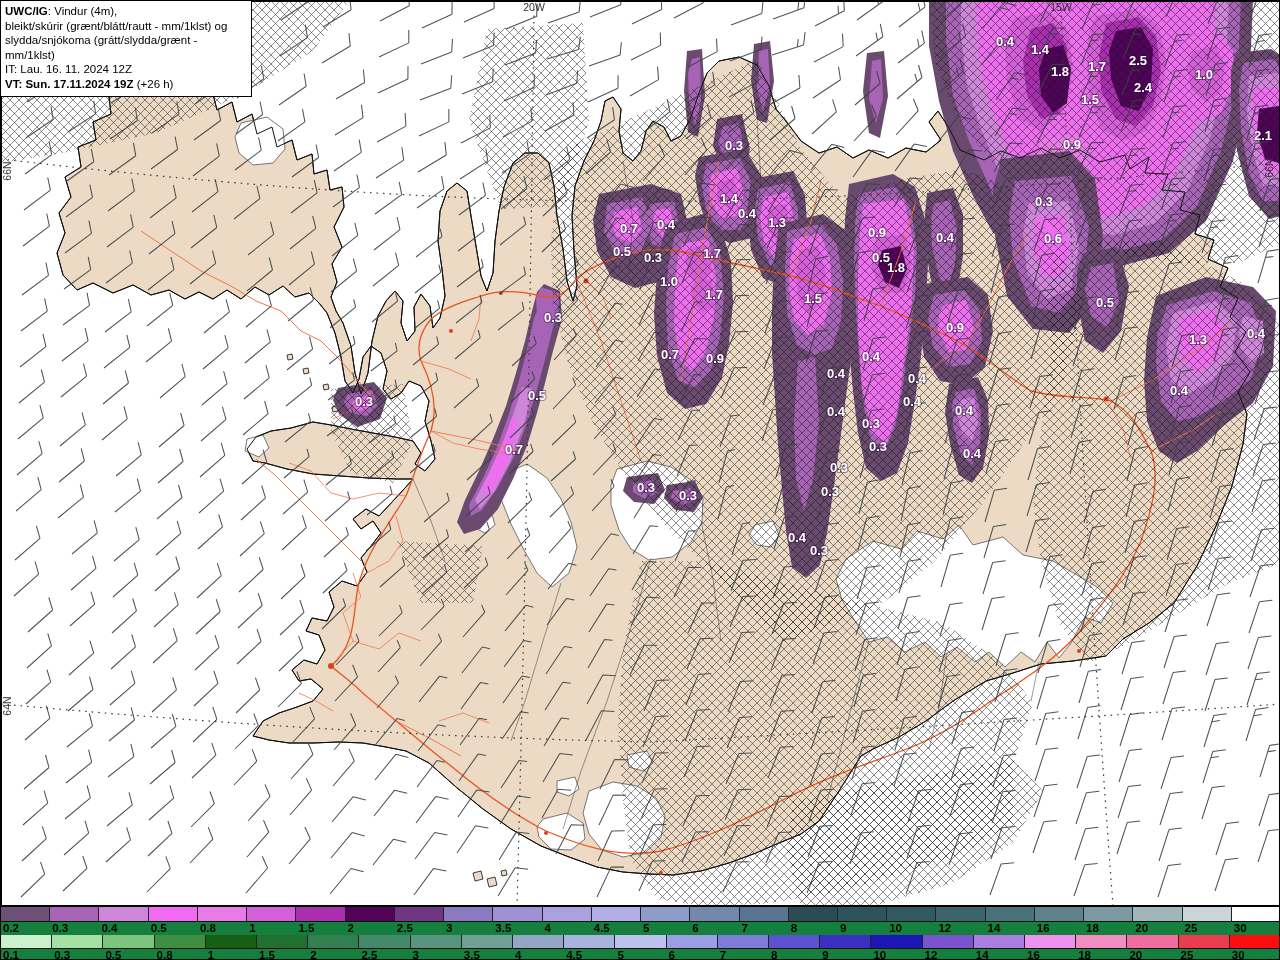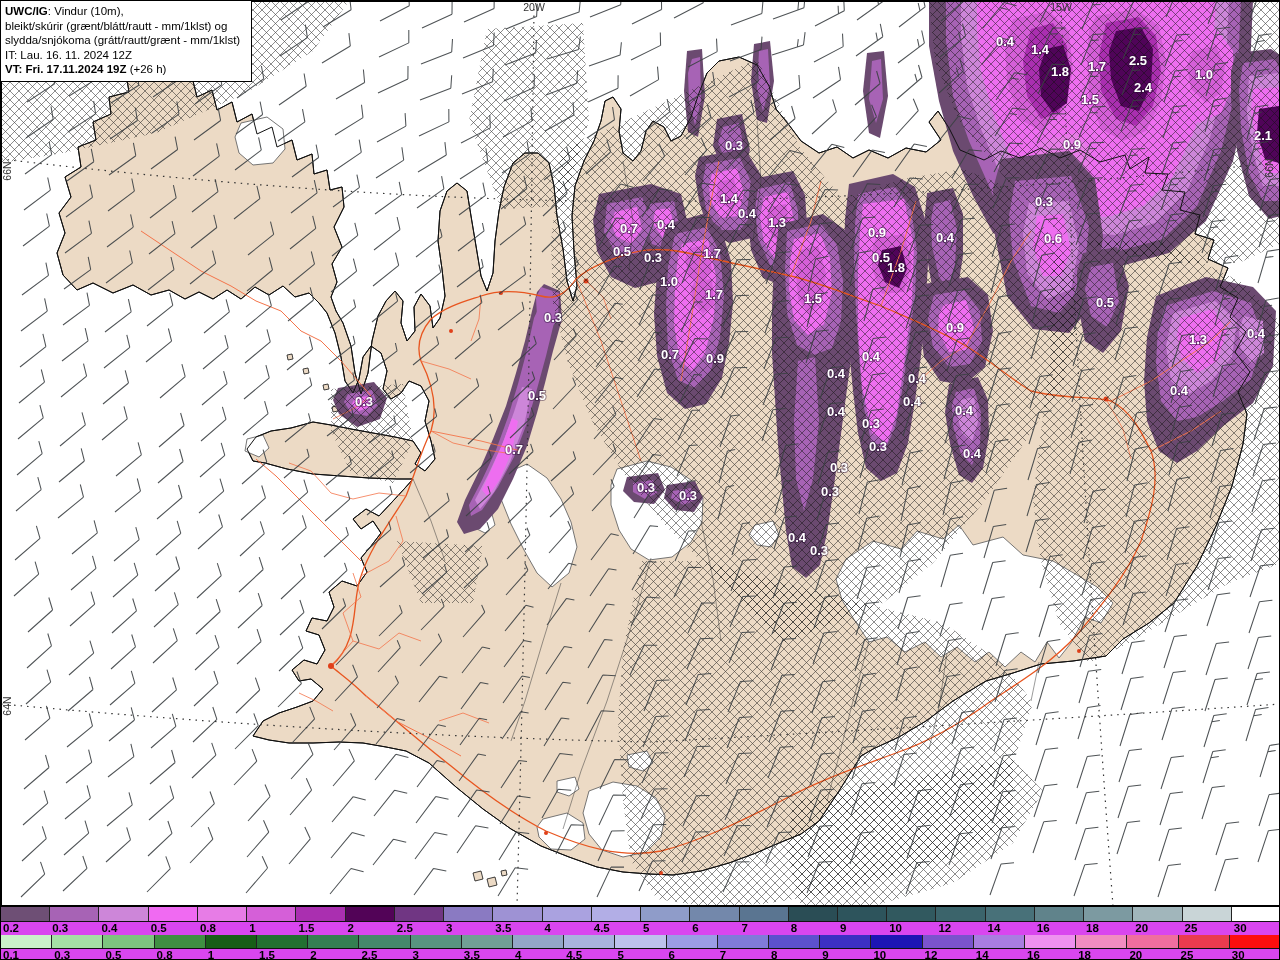--- a/index.html
+++ b/index.html
@@ -7,21 +7,21 @@
          font-family:"Liberation Sans","DejaVu Sans",sans-serif;box-sizing:border-box;border:1px solid #000;}
   #mapwrap{position:absolute;left:0;top:0;width:1176px;height:905px;}
   #titlebox{position:absolute;left:0;top:0;width:240px;background:#fff;border:1px solid #000;
             border-left:none;border-top:none;padding:3px 6px 4px 4px;font-size:11.5px;line-height:14.6px;color:#000;z-index:30;}
   #titlebox b{font-weight:bold;}
   #legend{position:absolute;left:0;top:905px;width:1280px;height:55px;background:#fff;border-top:1px solid #000;z-index:40;}
   .bar{position:relative;display:flex;width:1280px;border-bottom:1px solid #111;box-sizing:border-box;}
   #sleetbar{height:15px;}
   #rainbar{height:14px;}
   .bar .cell{flex:1 1 0;border-right:1px solid #222;box-sizing:border-box;}
-  .labrow{position:relative;width:1280px;background:#d946ef;}
+  .labrow{position:relative;width:1280px;background:#15803d;}
   #sleetlabs{height:13px;}
   #rainlabs{height:12px;}
   .labrow span{position:absolute;top:0;font-size:11.5px;font-weight:600;color:#000;white-space:nowrap;}
   svg text.plab{font-family:"Liberation Sans","DejaVu Sans",sans-serif;font-size:13px;font-weight:bold;fill:#fff;
                 paint-order:stroke;stroke:rgba(40,10,50,0.45);stroke-width:2px;text-anchor:middle;}
   svg text.grat{font-family:"Liberation Sans","DejaVu Sans",sans-serif;font-size:10.5px;fill:#333;}
 </style>
 </head>
 <body>
 
@@ -935,25 +935,25 @@
           <text class="plab" x="829" y="495">0.3</text>
           <text class="plab" x="796" y="541">0.4</text>
           <text class="plab" x="818" y="554">0.3</text>
           <text class="plab" x="645" y="491">0.3</text>
           <text class="plab" x="687" y="499">0.3</text>
         </g>
         <rect x="0.5" y="0.5" width="1279" height="904" fill="none" stroke="#000" stroke-width="1"></rect>
       </svg></div>
 
   <div id="titlebox">
-    <div><b>UWC/IG</b><span>: Vindur (10m),</span></div>
+    <div><b>UWC/IG</b><span>: Vindur (4m),</span></div>
     <div>bleikt/skúrir (grænt/blátt/rautt - mm/1klst) og</div>
-    <div>slydda/snjókoma (grátt/rautt/grænt - mm/1klst)</div>
+    <div>slydda/snjókoma (grátt/slydda/grænt - mm/1klst)</div>
     <div>IT: Lau. 16. 11. 2024 12Z</div>
-    <div><b>VT: Fri. 17.11.2024 19Z</b><span> (+26 h)</span></div>
+    <div><b>VT: Sun. 17.11.2024 19Z</b><span> (+26 h)</span></div>
   </div>
 
   <div id="legend">
     <div id="sleetbar" class="bar">
         <div class="cell" style="background: rgb(110, 79, 117);"></div>
         <div class="cell" style="background: rgb(167, 99, 181);"></div>
         <div class="cell" style="background: rgb(205, 134, 217);"></div>
         <div class="cell" style="background: rgb(240, 106, 242);"></div>
         <div class="cell" style="background: rgb(231, 124, 230);"></div>
         <div class="cell" style="background: rgb(213, 95, 216);"></div>

